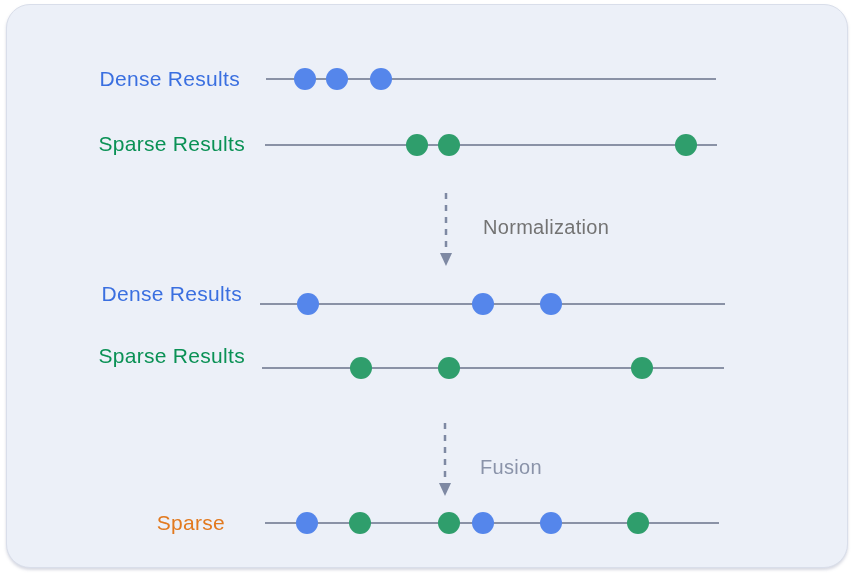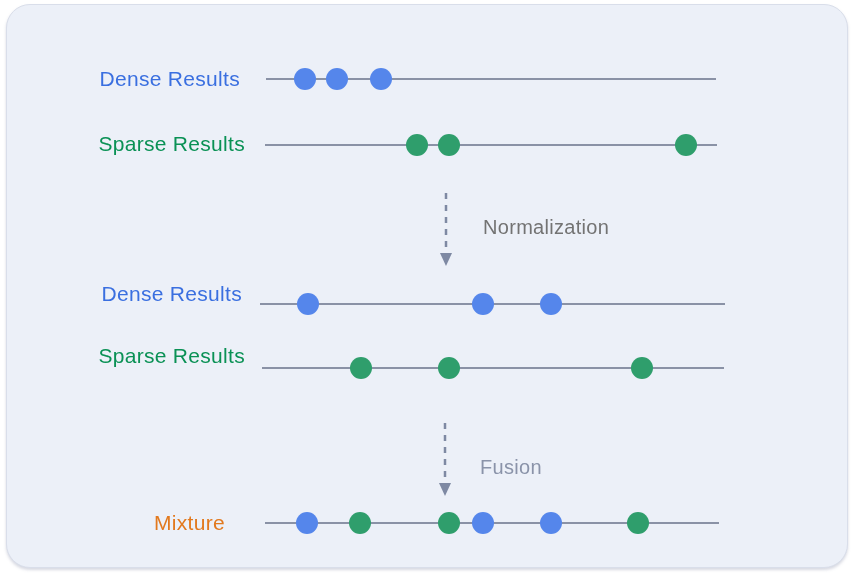--- a/index.html
+++ b/index.html
@@ -78,21 +78,21 @@
     <span class="row-label" style="left: 242px; top: 290px; color: rgb(58, 111, 224);">Dense Results</span>
     <div class="number-line" style="left: 260px; top: 300px; width: 465px; background: rgb(138, 146, 166);"></div>
     <div class="dot" style="width: 22px; height: 22px; left: 308px; top: 300px; background: rgb(85, 134, 235);"></div>
     <div class="dot" style="width: 22px; height: 22px; left: 483px; top: 300px; background: rgb(85, 134, 235);"></div>
     <div class="dot" style="width: 22px; height: 22px; left: 551px; top: 300px; background: rgb(85, 134, 235);"></div>
     <span class="row-label" style="left: 245px; top: 352px; color: rgb(10, 145, 85);">Sparse Results</span>
     <div class="number-line" style="left: 262px; top: 364px; width: 462px; background: rgb(138, 146, 166);"></div>
     <div class="dot" style="width: 22px; height: 22px; left: 361px; top: 364px; background: rgb(47, 158, 108);"></div>
     <div class="dot" style="width: 22px; height: 22px; left: 449px; top: 364px; background: rgb(47, 158, 108);"></div>
     <div class="dot" style="width: 22px; height: 22px; left: 642px; top: 364px; background: rgb(47, 158, 108);"></div>
-    <span class="row-label" style="left: 225px; top: 519px; color: rgb(226, 121, 30);">Mixture</span>
+    <span class="row-label" style="left: 225px; top: 519px; color: rgb(226, 121, 30);">Sparse</span>
     <div class="number-line" style="left: 265px; top: 519px; width: 454px; background: rgb(138, 146, 166);"></div>
     <div class="dot" style="width: 22px; height: 22px; left: 307px; top: 519px; background: rgb(85, 134, 235);"></div>
     <div class="dot" style="width: 22px; height: 22px; left: 360px; top: 519px; background: rgb(47, 158, 108);"></div>
     <div class="dot" style="width: 22px; height: 22px; left: 449px; top: 519px; background: rgb(47, 158, 108);"></div>
     <div class="dot" style="width: 22px; height: 22px; left: 483px; top: 519px; background: rgb(85, 134, 235);"></div>
     <div class="dot" style="width: 22px; height: 22px; left: 551px; top: 519px; background: rgb(85, 134, 235);"></div>
     <div class="dot" style="width: 22px; height: 22px; left: 638px; top: 519px; background: rgb(47, 158, 108);"></div>
     <svg class="arrow-svg" width="20" height="73" style="left: 436px; top: 189px;">
       <line x1="10" x2="10" y1="0" y2="61" stroke="#7e89a3" stroke-width="2.5" stroke-dasharray="6 6"></line>
       <polygon points="4,60 16,60 10,73" fill="#7e89a3"></polygon>

